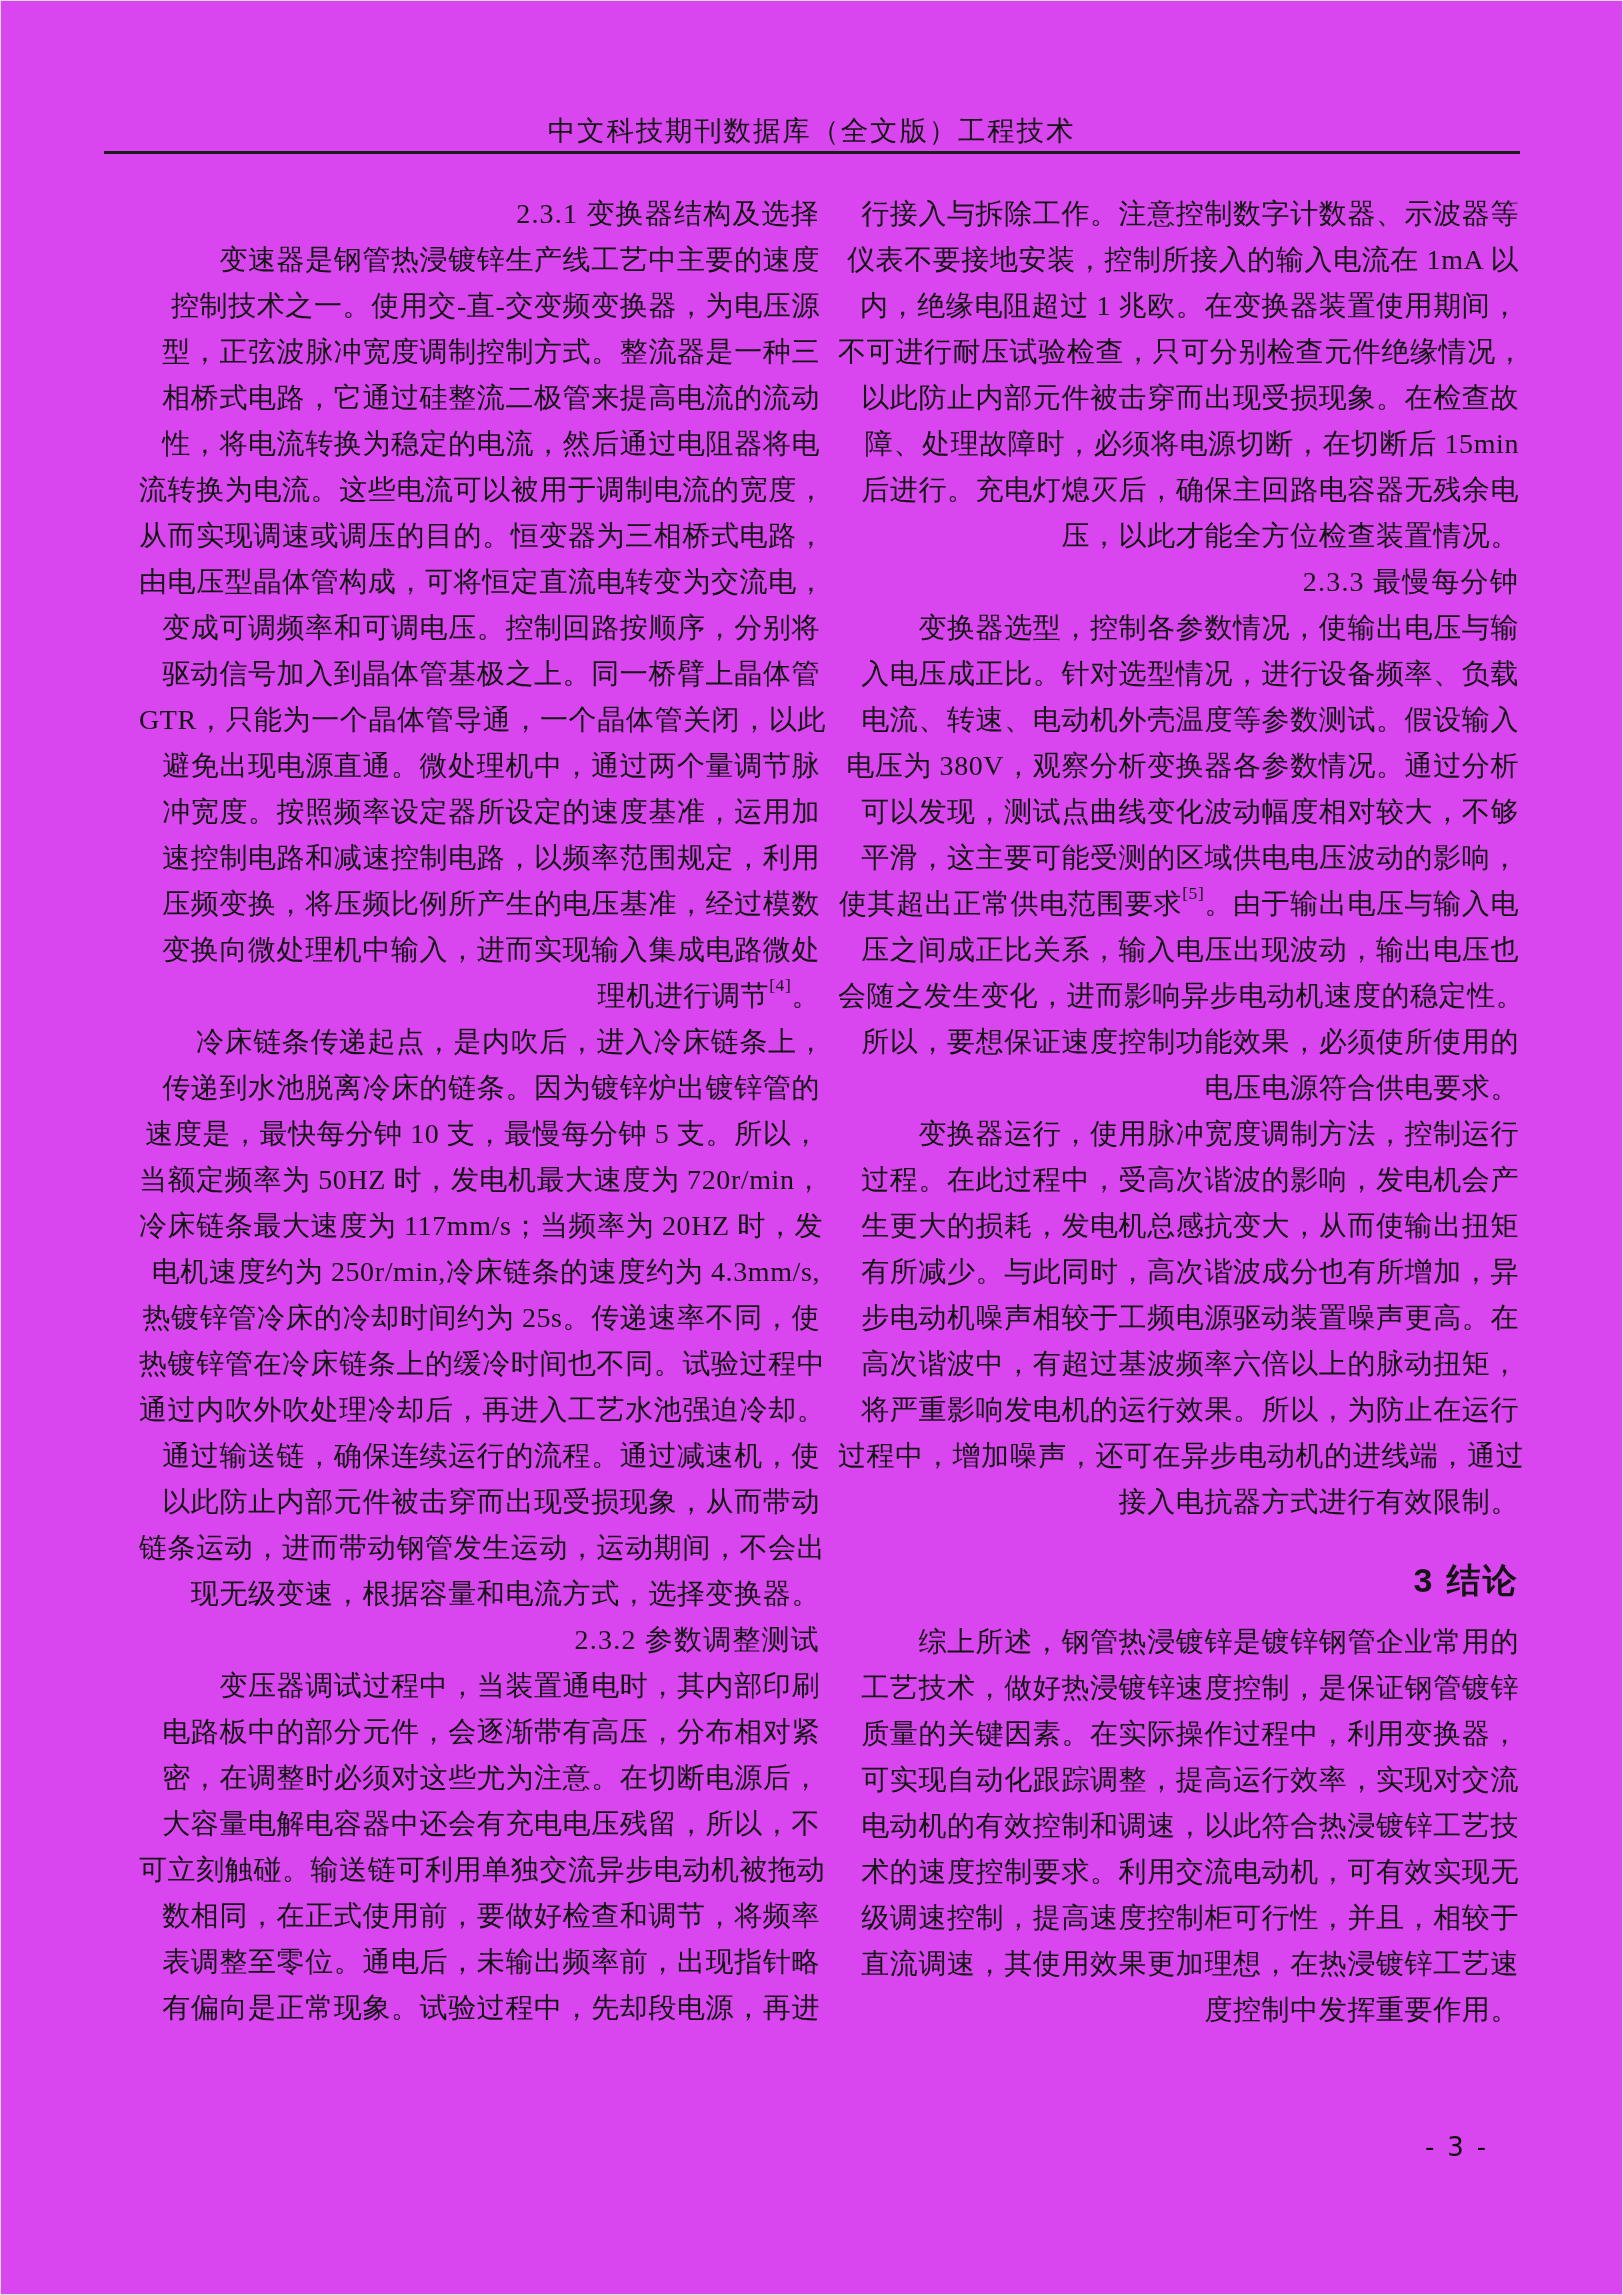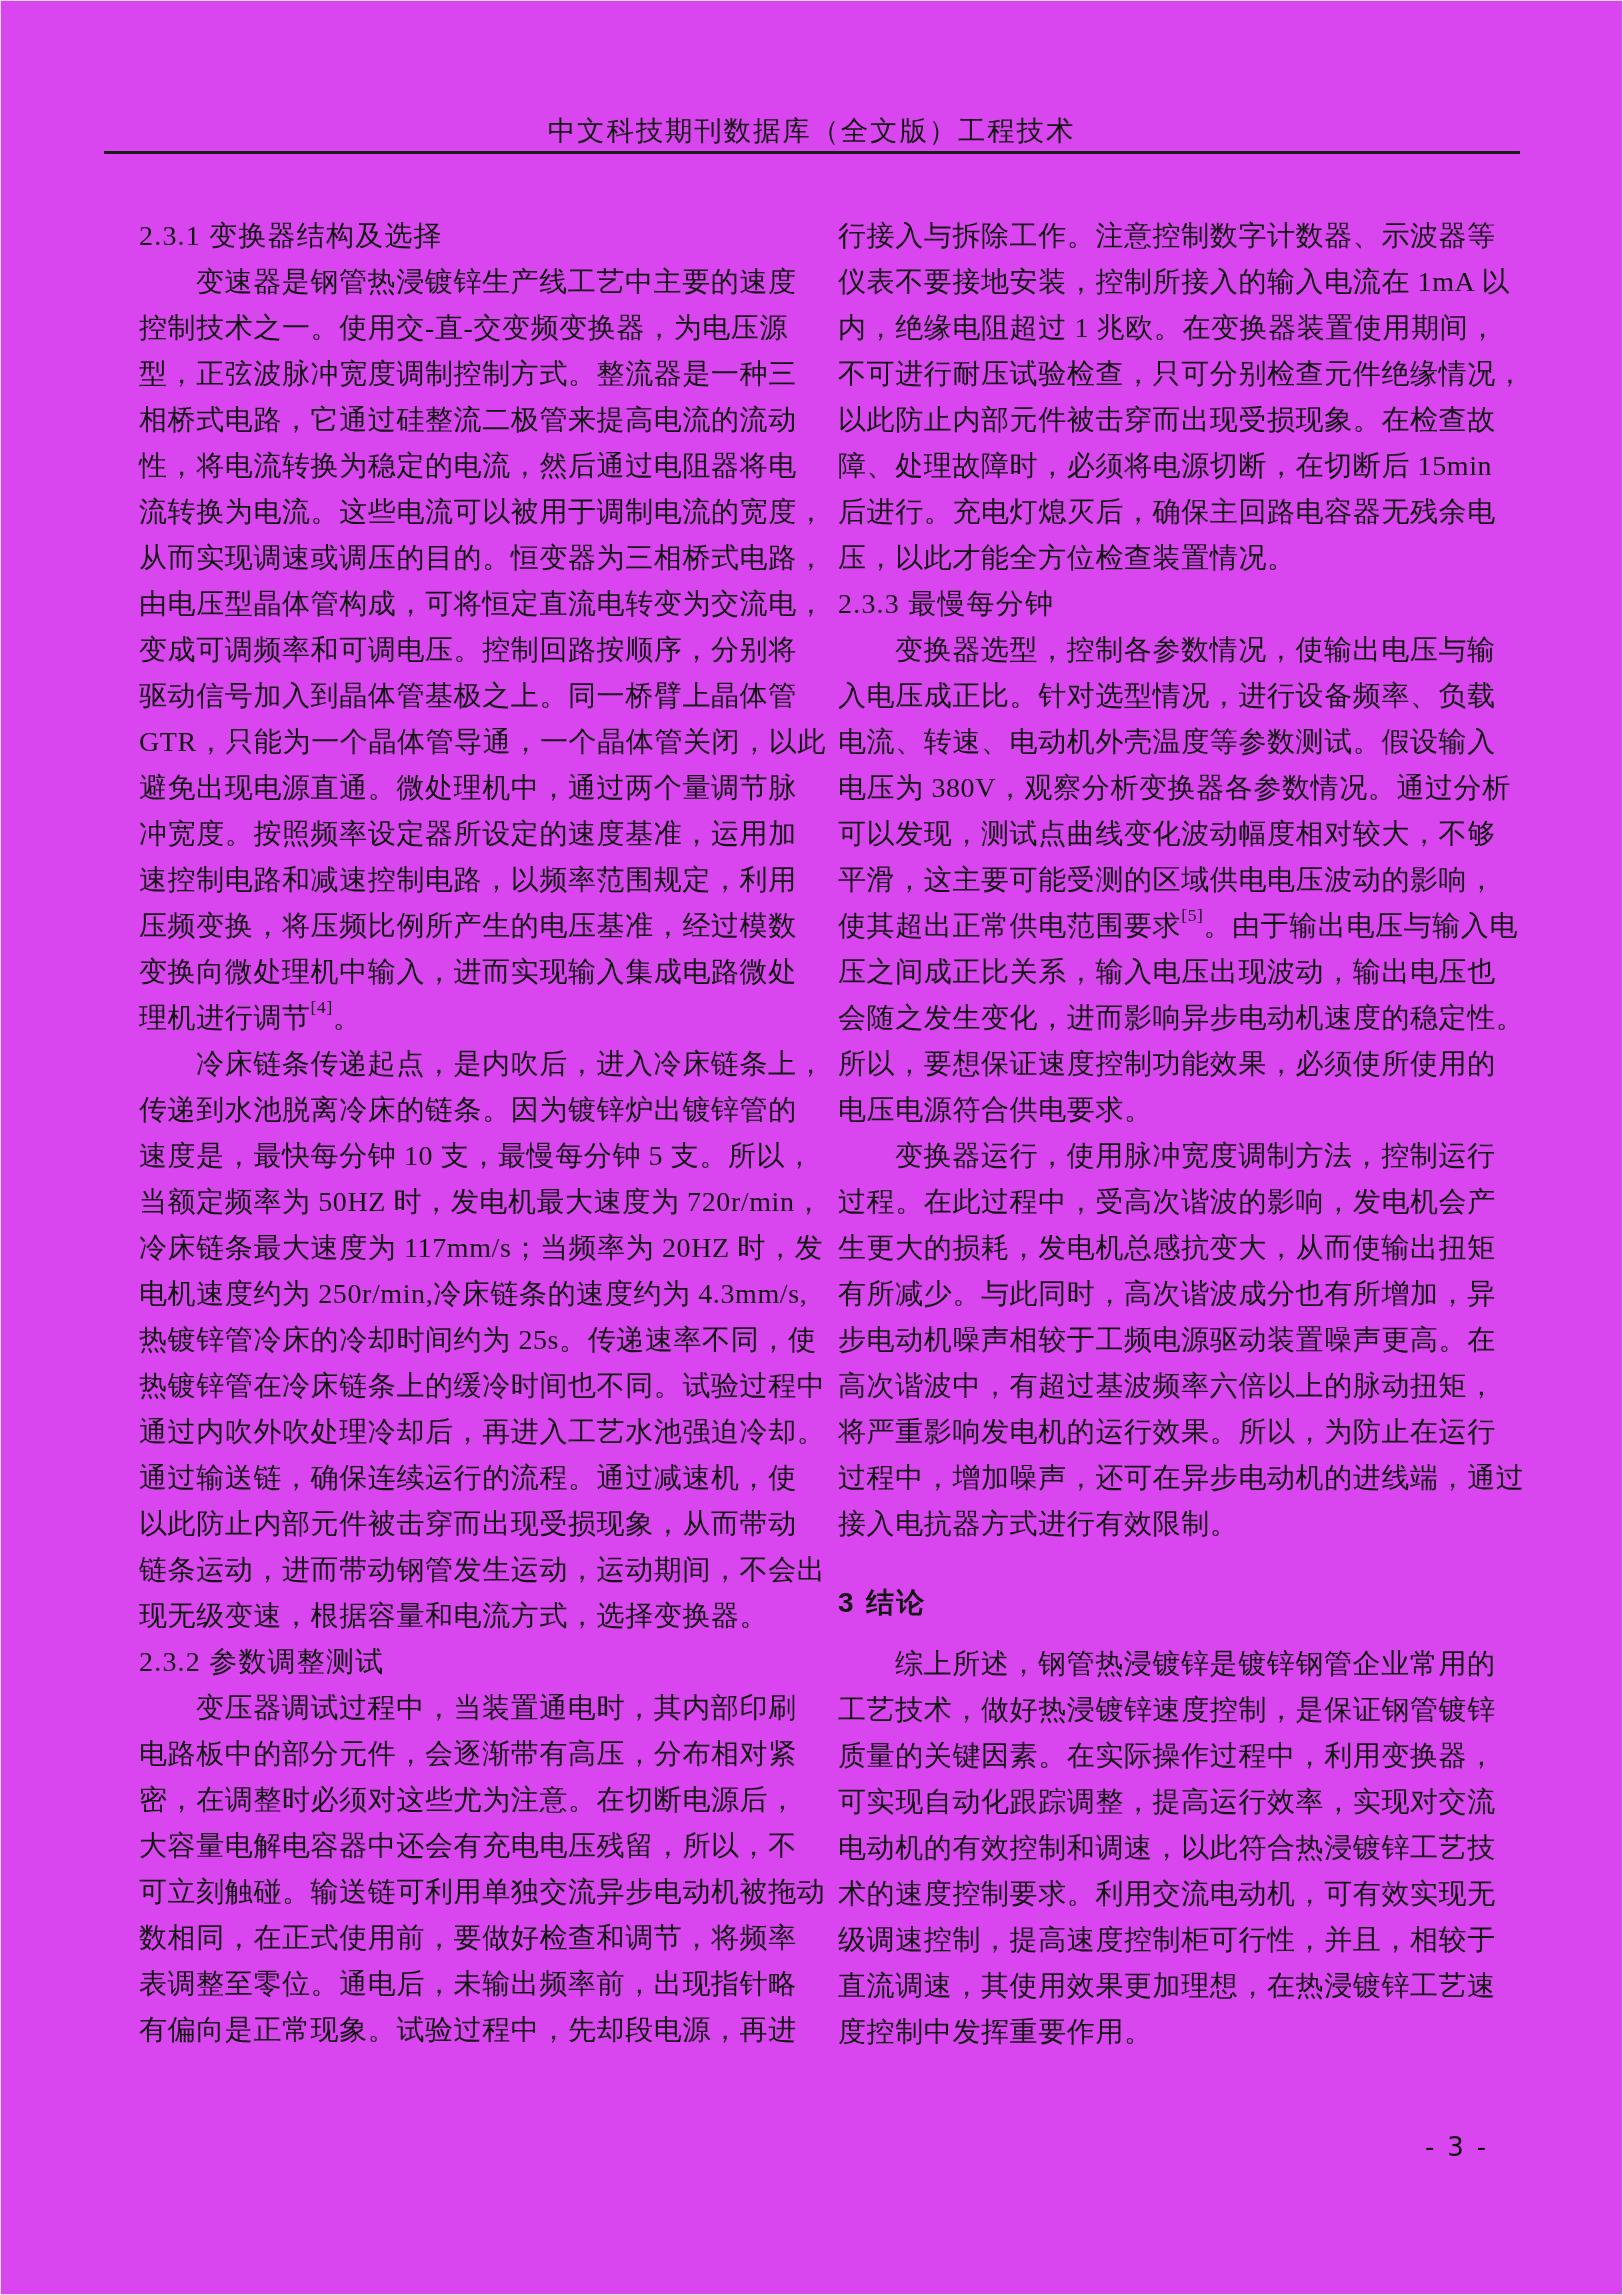--- a/index.html
+++ b/index.html
@@ -27,38 +27,39 @@
   .header-rule {
     position: absolute;
     top: 150px;
     left: 103px;
     width: 1416px;
     height: 2.9px;
     background: #1c1c1c;
   }
   .column {
     position: absolute;
-    top: 212px;
+    top: 190px;
     width: 681px;
+    text-align: right;
   }
   #col-left  { left: 138px; }
   #col-right { left: 837px; }
   .line {
     height: 46px;
     line-height: 46px;
     font-size: 28px;
     white-space: nowrap;
     letter-spacing: 0.6px;
   }
   .line.indent { text-indent: 57px; }
   .line.h2 { letter-spacing: 1.2px; }
   .line.h1 {
     font-family: "Liberation Sans", "DejaVu Sans", sans-serif;
     font-weight: bold;
-    font-size: 28px;
+    font-size: 34px;
     height: 65px;
     line-height: 65px;
     margin-top: 23.4px;
     margin-bottom: 5.8px;
     letter-spacing: 2.3px;
   }
   .line sup {
     font-size: 17.5px;
     line-height: 0;
     vertical-align: 14px;

